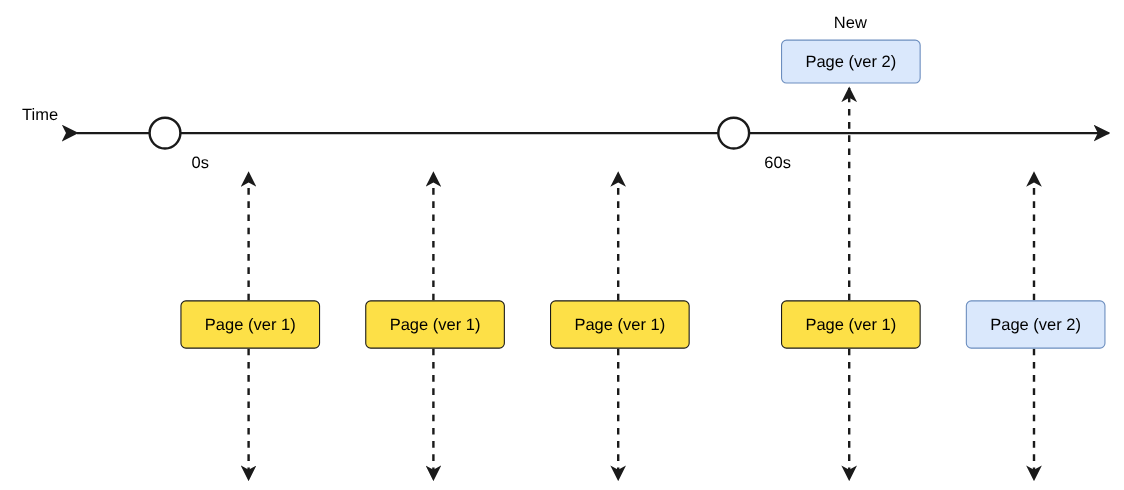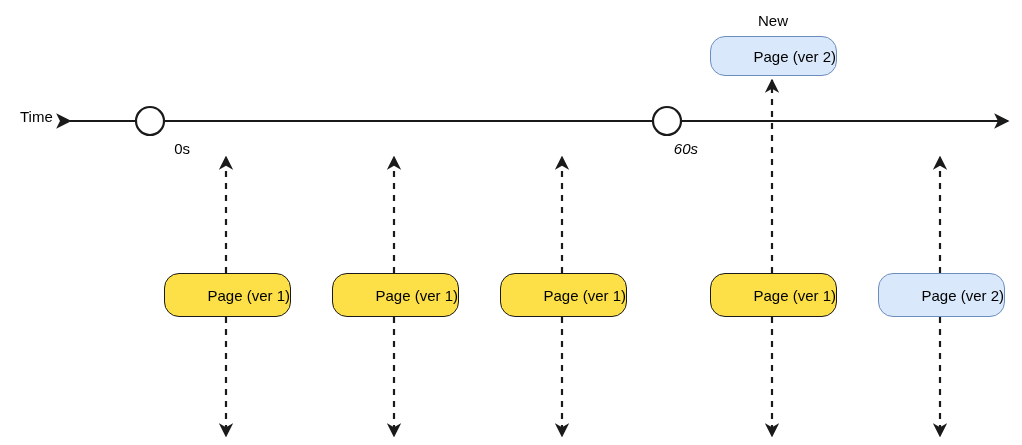--- a/index.html
+++ b/index.html
@@ -25,22 +25,22 @@
     left: 0;
     width: 1022px;
     height: 445px;
     display: block;
   }
   .node-box {
     position: absolute;
     box-sizing: border-box;
     display: flex;
     align-items: center;
-    justify-content: flex-end;
-    border-radius: 15px;
+    justify-content: center;
+    border-radius: 5px;
     font-size: 15px;
     line-height: 1;
     color: #000000;
     white-space: nowrap;
     z-index: 3;
   }
   .node-box.variant-plain {
     background: #fde047;
     border: 1.7px solid #1a1a1a;
   }
@@ -113,25 +113,25 @@
           <line x1="940" y1="273" x2="940" y2="157" stroke="#1a1a1a" stroke-width="2.2" stroke-dasharray="6 6" marker-end="url(#arrow-dash)"></line>
           <line x1="940" y1="317" x2="940" y2="436" stroke="#1a1a1a" stroke-width="2.2" stroke-dasharray="6 6" marker-end="url(#arrow-dash)"></line>
         </g>
       </g>
     <g id="ticks-layer">
         <circle cx="150" cy="121" r="14" fill="#ffffff" stroke="#1a1a1a" stroke-width="2.2"></circle>
         <circle cx="667" cy="121" r="14" fill="#ffffff" stroke="#1a1a1a" stroke-width="2.2"></circle>
       </g>
   </svg>
 
-  <div class="axis-label" style="left: 20px; top: 108px; text-align: center;">Time</div>
+  <div class="axis-label" style="left: 20px; top: 96px; text-align: center;">Time</div>
 
   <div id="tick-labels">
       <div class="tick-label" style="left: 110px; top: 140px; width: 80px;">0s</div>
-      <div class="tick-label" style="left: 618px; top: 140px; width: 80px; font-style: italic;">60s</div>
+      <div class="tick-label" style="left: 639px; top: 140px; width: 80px;">60s</div>
     </div>
   <div id="annotation-labels">
       <div class="annotation-label" style="left: 713px; top: 12px; width: 120px;">New</div>
     </div>
   <div id="top-nodes">
       <div class="node-box variant-highlight" style="left: 710px; top: 36px; width: 127px; height: 40px;">
         <span>Page (ver 2)</span>
       </div>
     </div>
   <div id="bottom-nodes">

